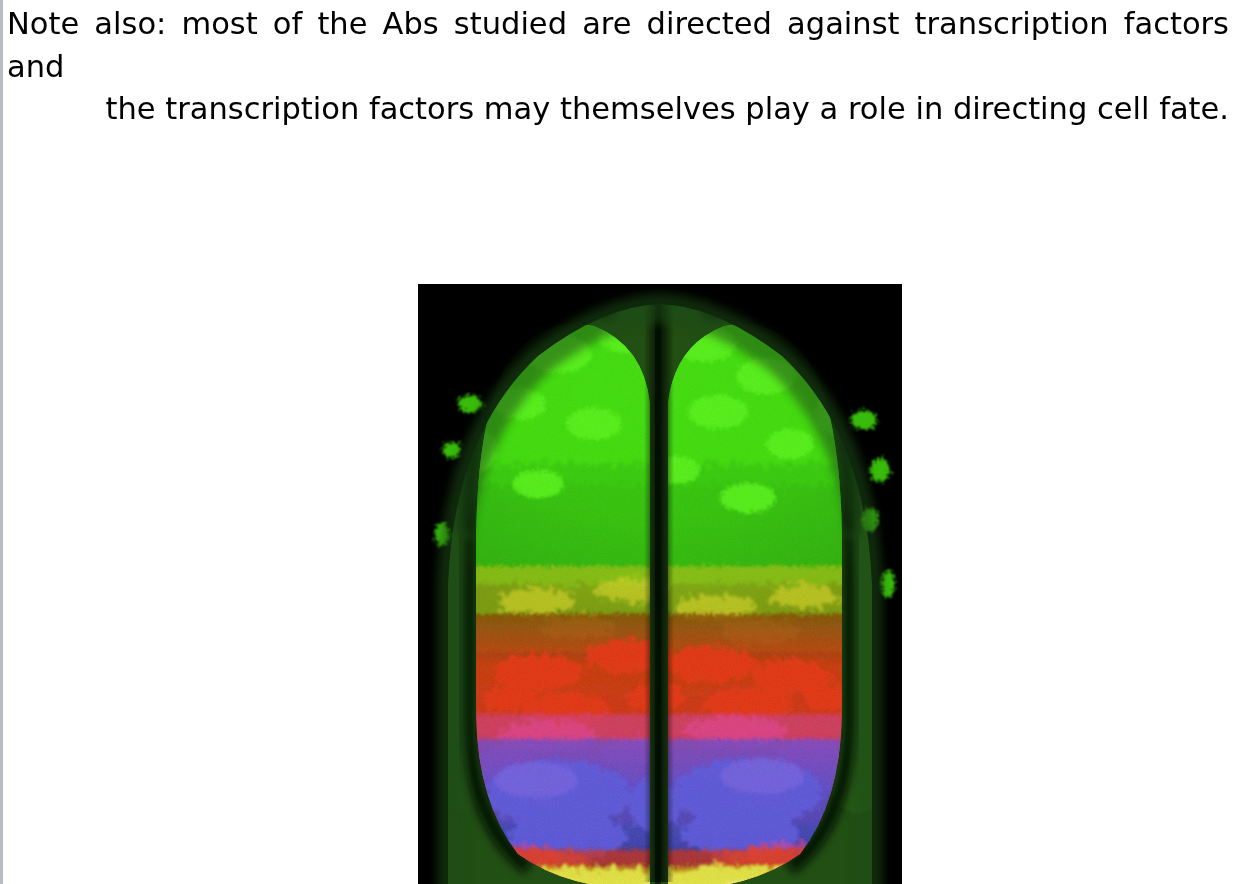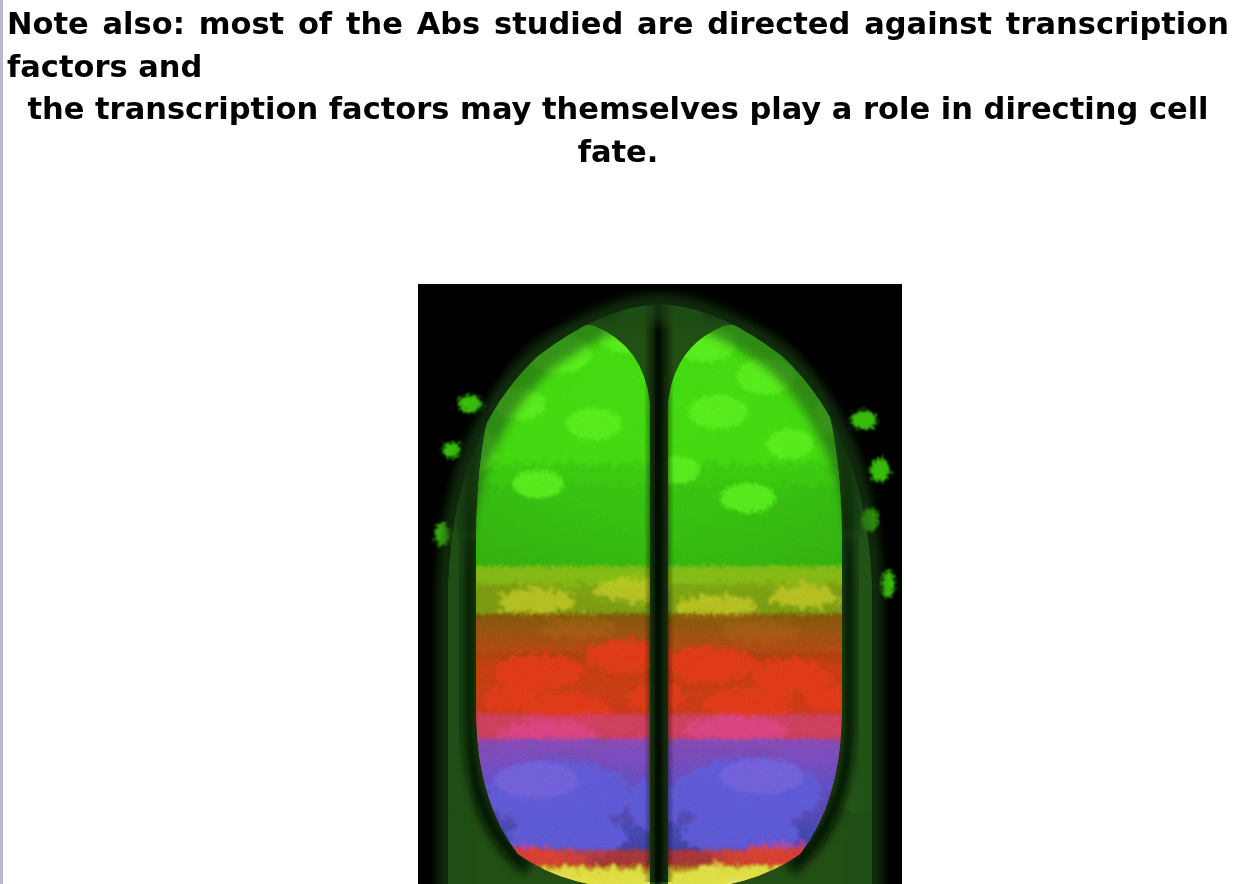--- a/index.html
+++ b/index.html
@@ -26,40 +26,39 @@
     height: 884px;
     background: #b8bcc6;
     z-index: 5;
   }
 
   #slide {
     position: absolute;
     left: 0; top: 0;
     width: 1236px;
     height: 884px;
-    font-weight: bold;
   }
 
   #body-text {
     position: absolute;
     left: 7px;
     top: 3px;
     width: 1222px;
     font-size: 30.5px;
     line-height: 42.5px;
     letter-spacing: 0px;
   }
   .para {
     margin: 0;
     padding: 0;
     text-align: justify;
     text-justify: inter-word;
   }
   .para.last-line-natural {
-    text-align: center;
+    text-align: right;
   }
 
   
   #micrograph-figure {
     position: absolute;
     left: 378px;
     top: 268px;
     width: 484px;
     height: 616px;
     overflow: hidden;

